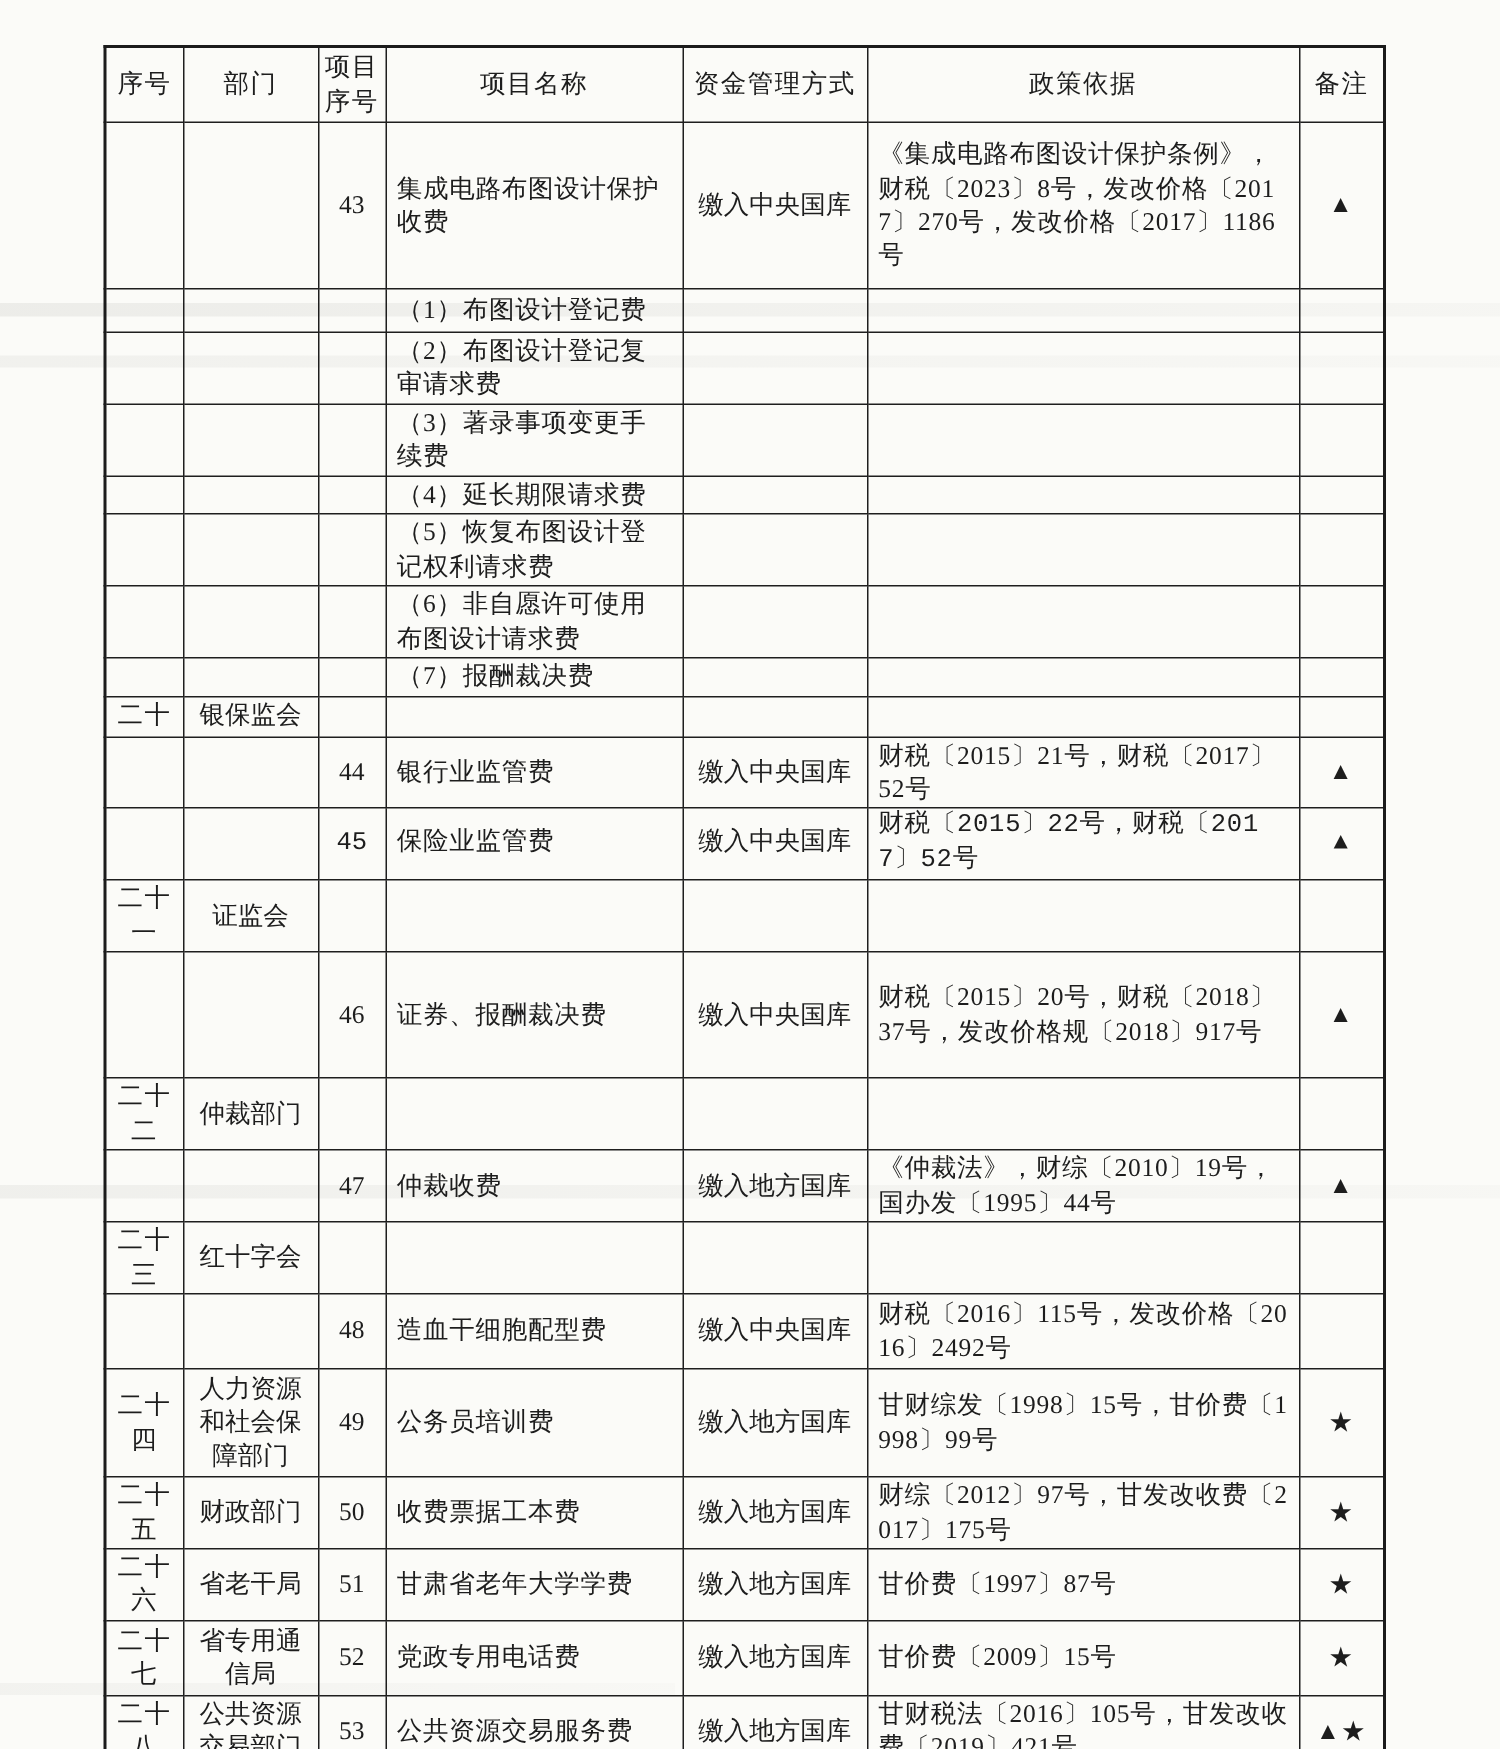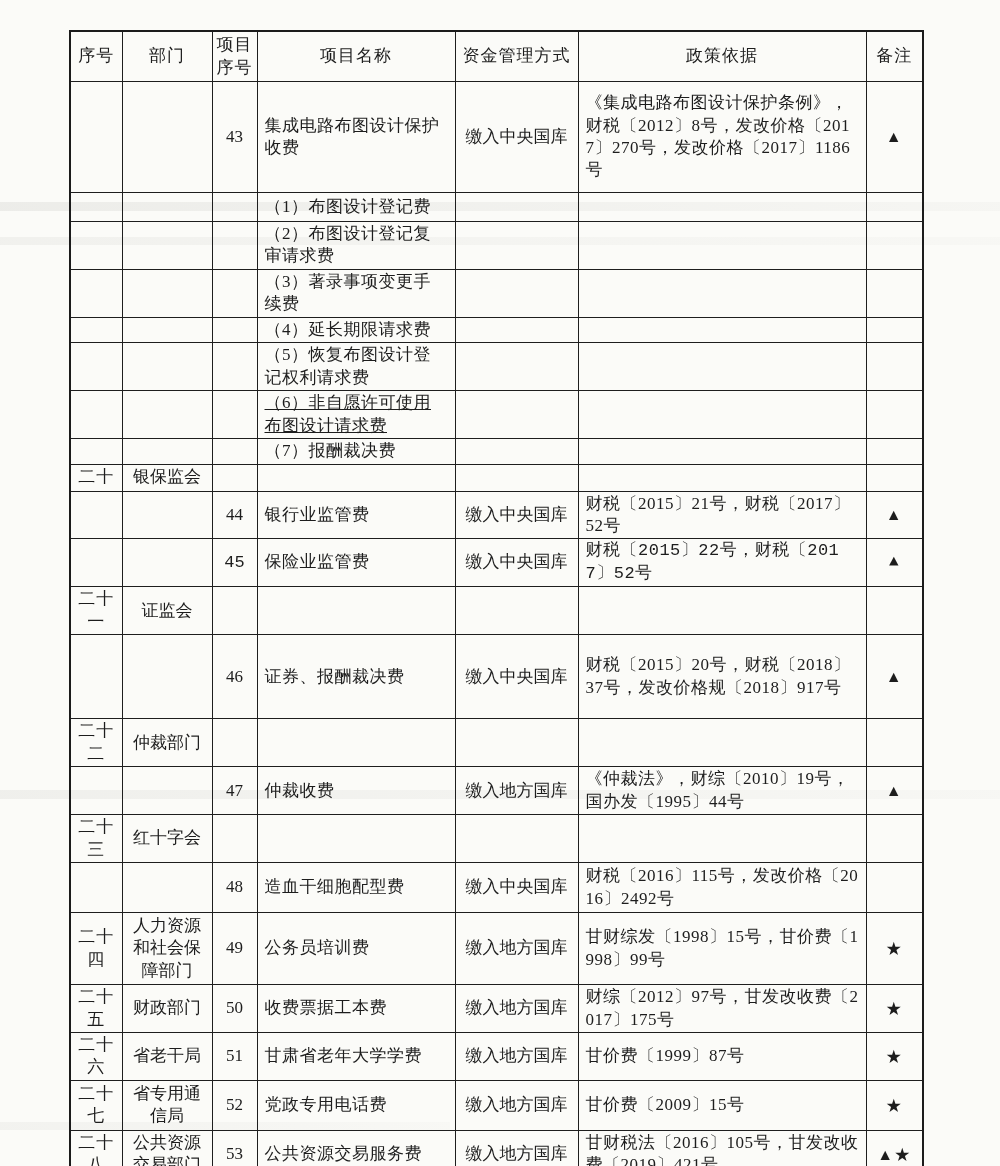--- a/index.html
+++ b/index.html
@@ -108,21 +108,21 @@
           <th>备注</th>
         </tr>
     </thead>
     <tbody>
         <tr style="height: 111px;">
           <td class="col-seq"></td>
           <td class="col-dept"></td>
           <td class="col-num">43</td>
           <td class="col-name">集成电路布图设计保护收费</td>
           <td class="col-mgmt">缴入中央国库</td>
-          <td class="col-policy">《集成电路布图设计保护条例》，财税〔2012〕8号，发改价格〔2017〕270号，发改价格〔2017〕1186号</td>
+          <td class="col-policy">《集成电路布图设计保护条例》，财税〔2023〕8号，发改价格〔2017〕270号，发改价格〔2017〕1186号</td>
           <td class="col-remark">▲</td>
         </tr>
         <tr style="height: 29px;">
           <td class="col-seq"></td>
           <td class="col-dept"></td>
           <td class="col-num"></td>
           <td class="col-name">（1）布图设计登记费</td>
           <td class="col-mgmt"></td>
           <td class="col-policy"></td>
           <td class="col-remark"></td>
@@ -156,21 +156,21 @@
         </tr>
         <tr style="height: 46px;">
           <td class="col-seq"></td>
           <td class="col-dept"></td>
           <td class="col-num"></td>
           <td class="col-name">（5）恢复布图设计登记权利请求费</td>
           <td class="col-mgmt"></td>
           <td class="col-policy"></td>
           <td class="col-remark"></td>
         </tr>
-        <tr style="height: 45px; text-decoration: underline;">
+        <tr style="height: 45px;">
           <td class="col-seq"></td>
           <td class="col-dept"></td>
           <td class="col-num"></td>
           <td class="col-name">（6）非自愿许可使用布图设计请求费</td>
           <td class="col-mgmt"></td>
           <td class="col-policy"></td>
           <td class="col-remark"></td>
         </tr>
         <tr style="height: 25px; margin-left: 48px;">
           <td class="col-seq"></td>
@@ -279,21 +279,21 @@
           <td class="col-mgmt">缴入地方国库</td>
           <td class="col-policy">财综〔2012〕97号，甘发改收费〔2017〕175号</td>
           <td class="col-remark">★</td>
         </tr>
         <tr style="height: 45px;">
           <td class="col-seq">二十六</td>
           <td class="col-dept">省老干局</td>
           <td class="col-num">51</td>
           <td class="col-name">甘肃省老年大学学费</td>
           <td class="col-mgmt">缴入地方国库</td>
-          <td class="col-policy">甘价费〔1999〕87号</td>
+          <td class="col-policy">甘价费〔1997〕87号</td>
           <td class="col-remark">★</td>
         </tr>
         <tr style="height: 50px;">
           <td class="col-seq">二十七</td>
           <td class="col-dept">省专用通信局</td>
           <td class="col-num">52</td>
           <td class="col-name">党政专用电话费</td>
           <td class="col-mgmt">缴入地方国库</td>
           <td class="col-policy">甘价费〔2009〕15号</td>
           <td class="col-remark">★</td>

